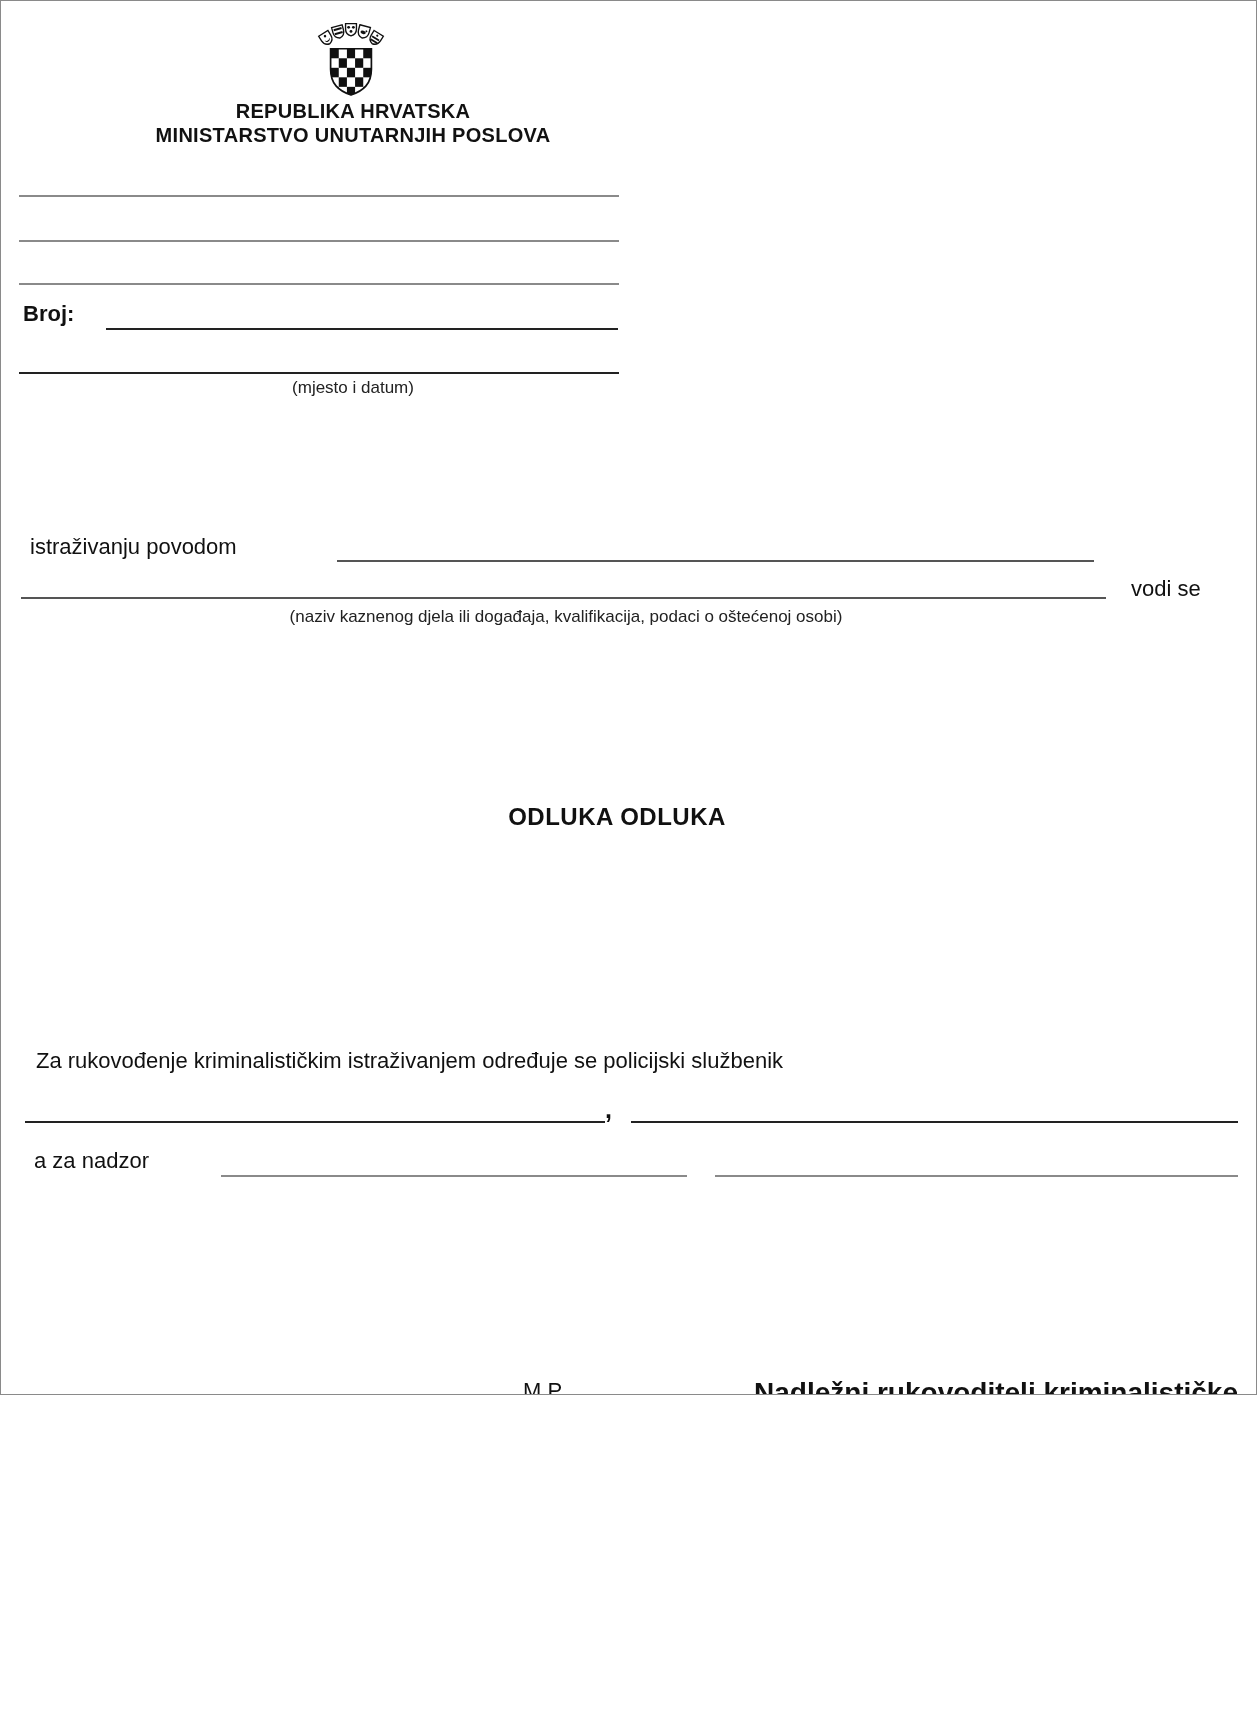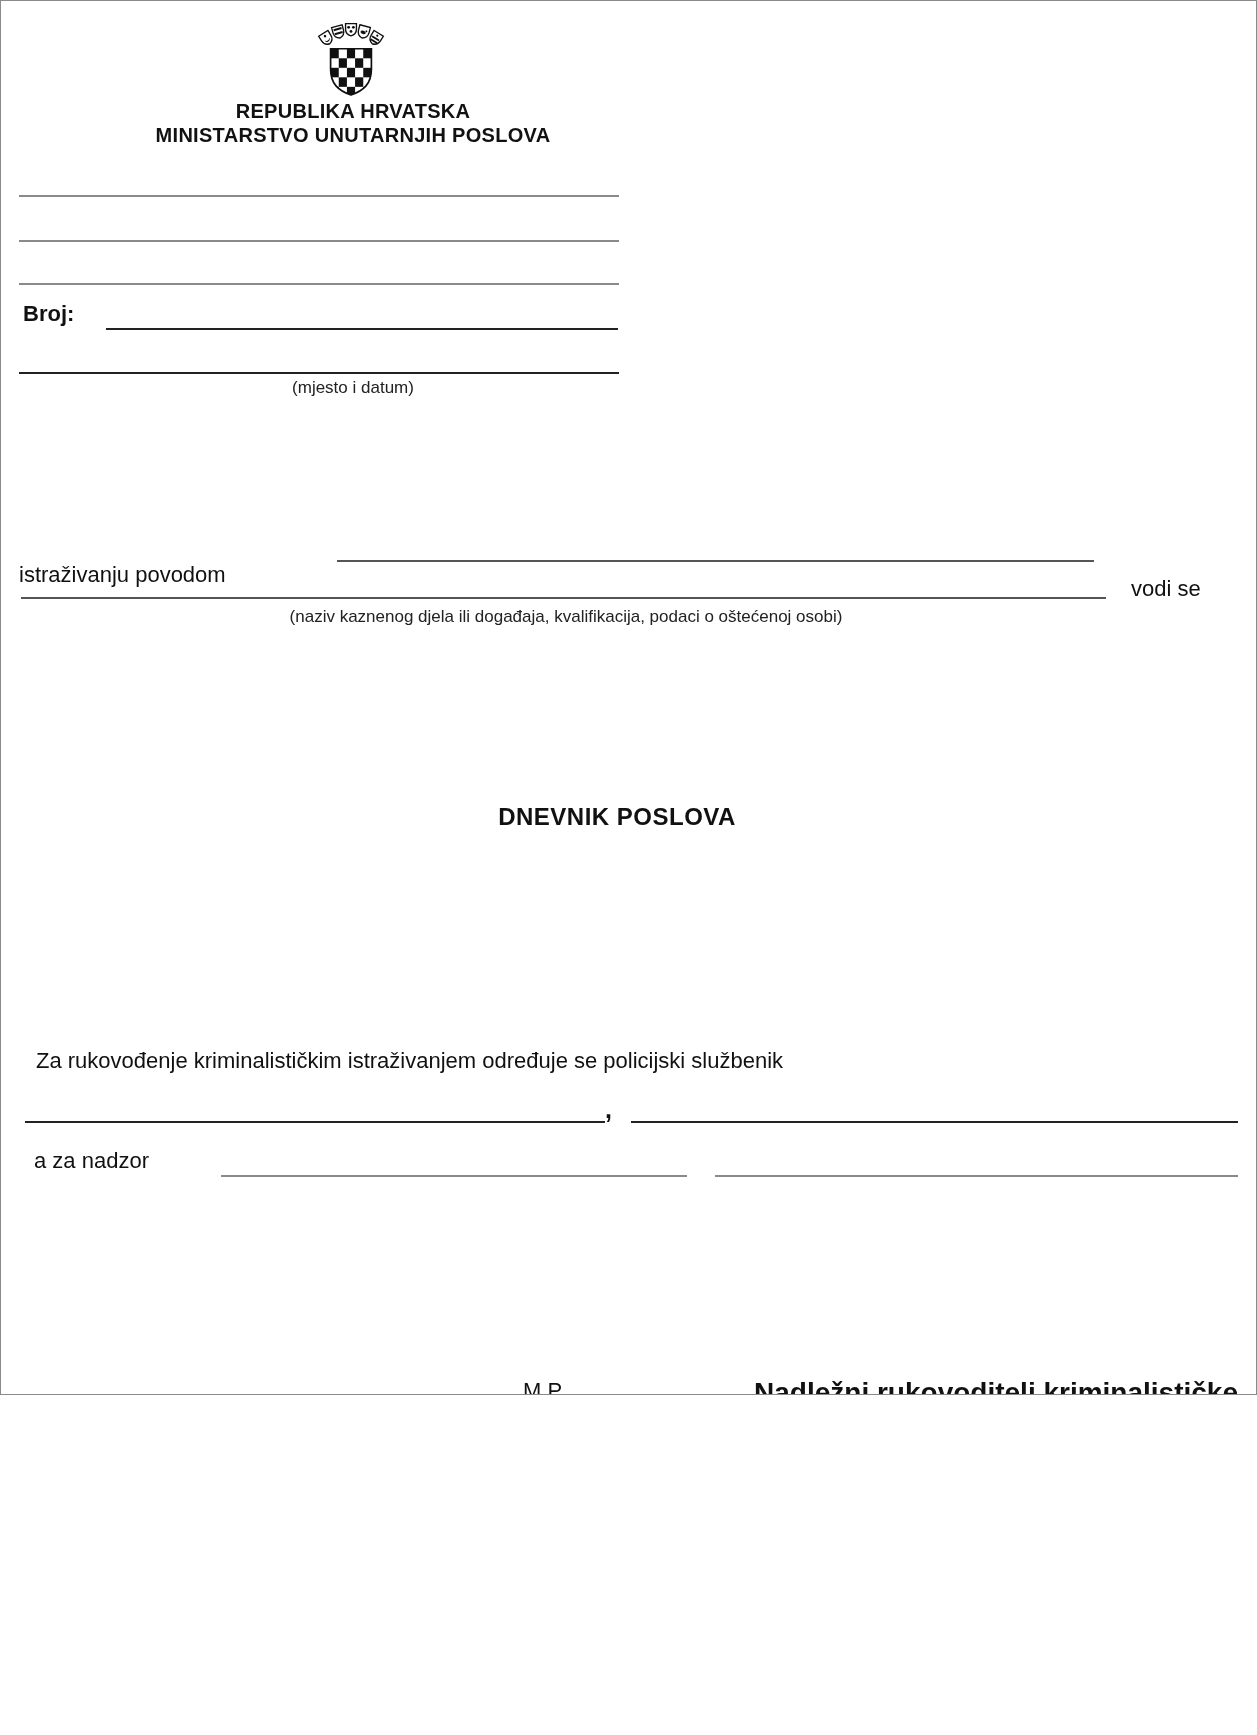--- a/index.html
+++ b/index.html
@@ -109,28 +109,28 @@
   <div class="hline gray" style="left:18px; top:194px; width:600px;"></div>
   <div class="hline gray" style="left:18px; top:239px; width:600px;"></div>
   <div class="hline gray" style="left:18px; top:282px; width:600px;"></div>
 
   <div class="abs body-text bold" style="left:22px; top:299px;">Broj:</div>
   <div class="hline dark" style="left:105px; top:327px; width:512px;"></div>
 
   <div class="hline dark" style="left:18px; top:371px; width:600px;"></div>
   <div class="abs caption" style="left:152px; top:377px; width:400px;">(mjesto i datum)</div>
 
-  <div class="abs body-text" style="left:18px; top:532px;margin-top:28px;">istraživanju povodom</div>
+  <div class="abs body-text" style="left:29px; top:532px;">istraživanju povodom</div>
   <div class="hline mid" style="left:336px; top:559px; width:757px;"></div>
 
   <div class="hline mid" style="left:20px; top:596px; width:1085px;"></div>
   <div class="abs body-text" style="left:1130px; top:574px;">vodi se</div>
   <div class="abs caption" style="left:165px; top:606px; width:800px;">(naziv kaznenog djela ili događaja, kvalifikacija, podaci o oštećenoj osobi)</div>
 
-  <div class="doc-title">DNEVNIK POSLOVA</div>
+  <div class="doc-title">ODLUKA ODLUKA</div>
 
   <div class="abs body-text" style="left:35px; top:1046px;">Za rukovođenje kriminalističkim istraživanjem određuje se policijski službenik</div>
 
   <div class="hline dark" style="left:24px; top:1120px; width:580px;"></div>
   <div class="abs" style="left:604px; top:1094px; font-size:25px; font-weight:bold;">,</div>
   <div class="hline dark" style="left:630px; top:1120px; width:607px;"></div>
 
   <div class="abs body-text" style="left:33px; top:1146px;">a za nadzor</div>
   <div class="hline gray" style="left:220px; top:1174px; width:466px;"></div>
   <div class="hline gray" style="left:714px; top:1174px; width:523px;"></div>

